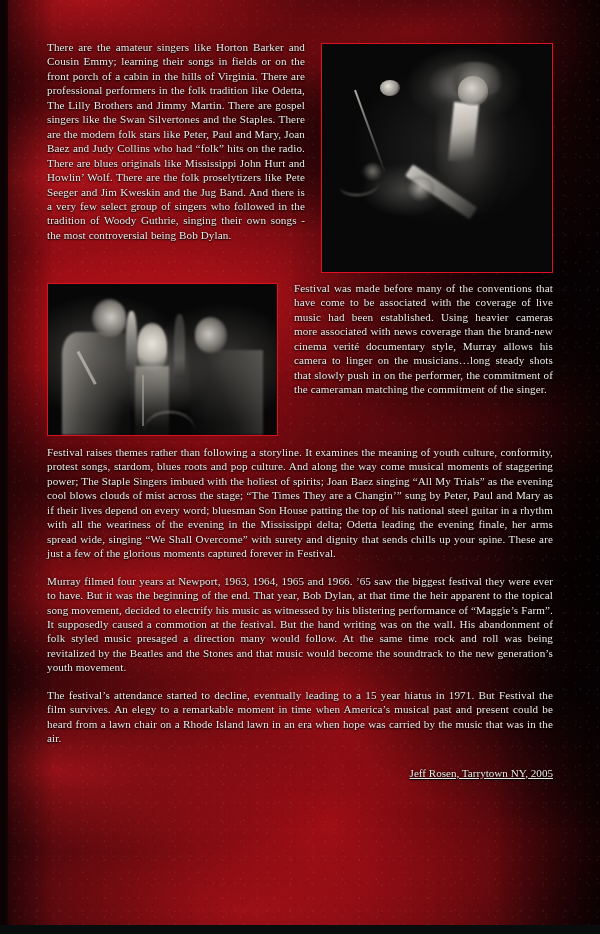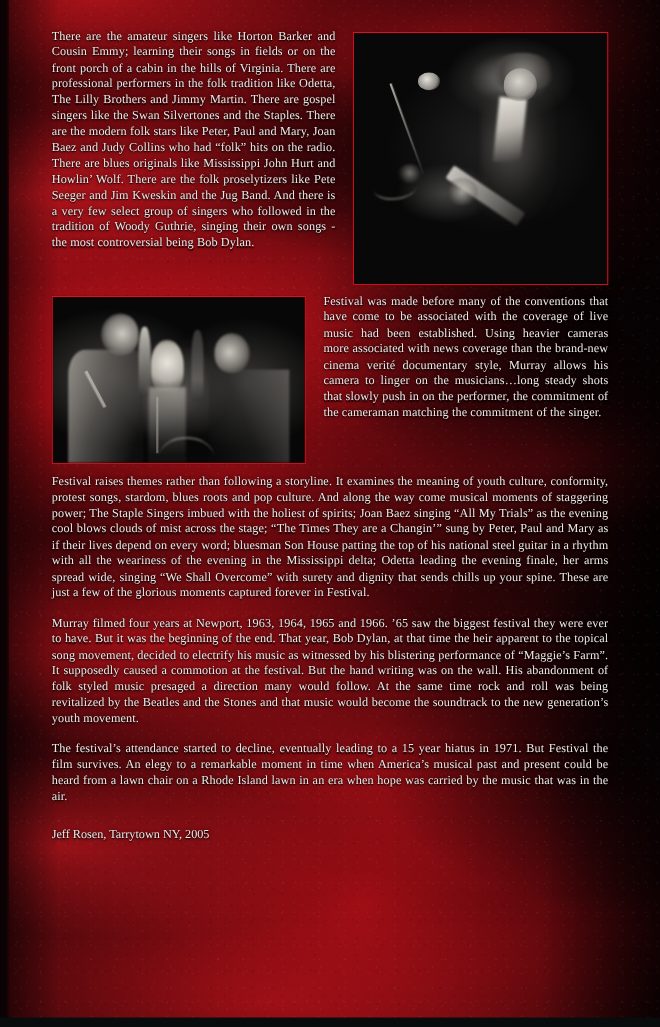--- a/index.html
+++ b/index.html
@@ -76,42 +76,43 @@
   }
   .edge-bottom {
     position: absolute; left: 0; right: 0; bottom: 0; height: 9px;
     background: #090c0d;
   }
 
   
   .content {
     position: absolute;
     left: 47px;
-    top: 26px;
+    top: 40px;
     width: 506px;
     z-index: 5;
   }
   p.body {
     margin: 0 0 13px 0;
     color: #efe9e6;
     font-size: 11.1px;
     line-height: 14.45px;
     text-align: justify;
     text-shadow: 0 1px 1px rgba(0,0,0,.95), 0 0 3px rgba(0,0,0,.85);
     letter-spacing: .01em;
   }
   p.body:last-child { margin-bottom: 0; }
 
   .signature {
     margin: 20px 0 0 0;
-    text-align: left;
+    text-align: right;
     color: #efe9e6;
     font-size: 11.1px;
     line-height: 14.45px;
     text-shadow: 0 1px 1px rgba(0,0,0,.95), 0 0 3px rgba(0,0,0,.85);
+    text-decoration: underline;
   }
 
   
   .photo-float-right {
     float: right;
     width: 232px;
     margin: 3px 0 8px 16px;
     shape-outside: inset(0);
   }
   .photo-float-left {

